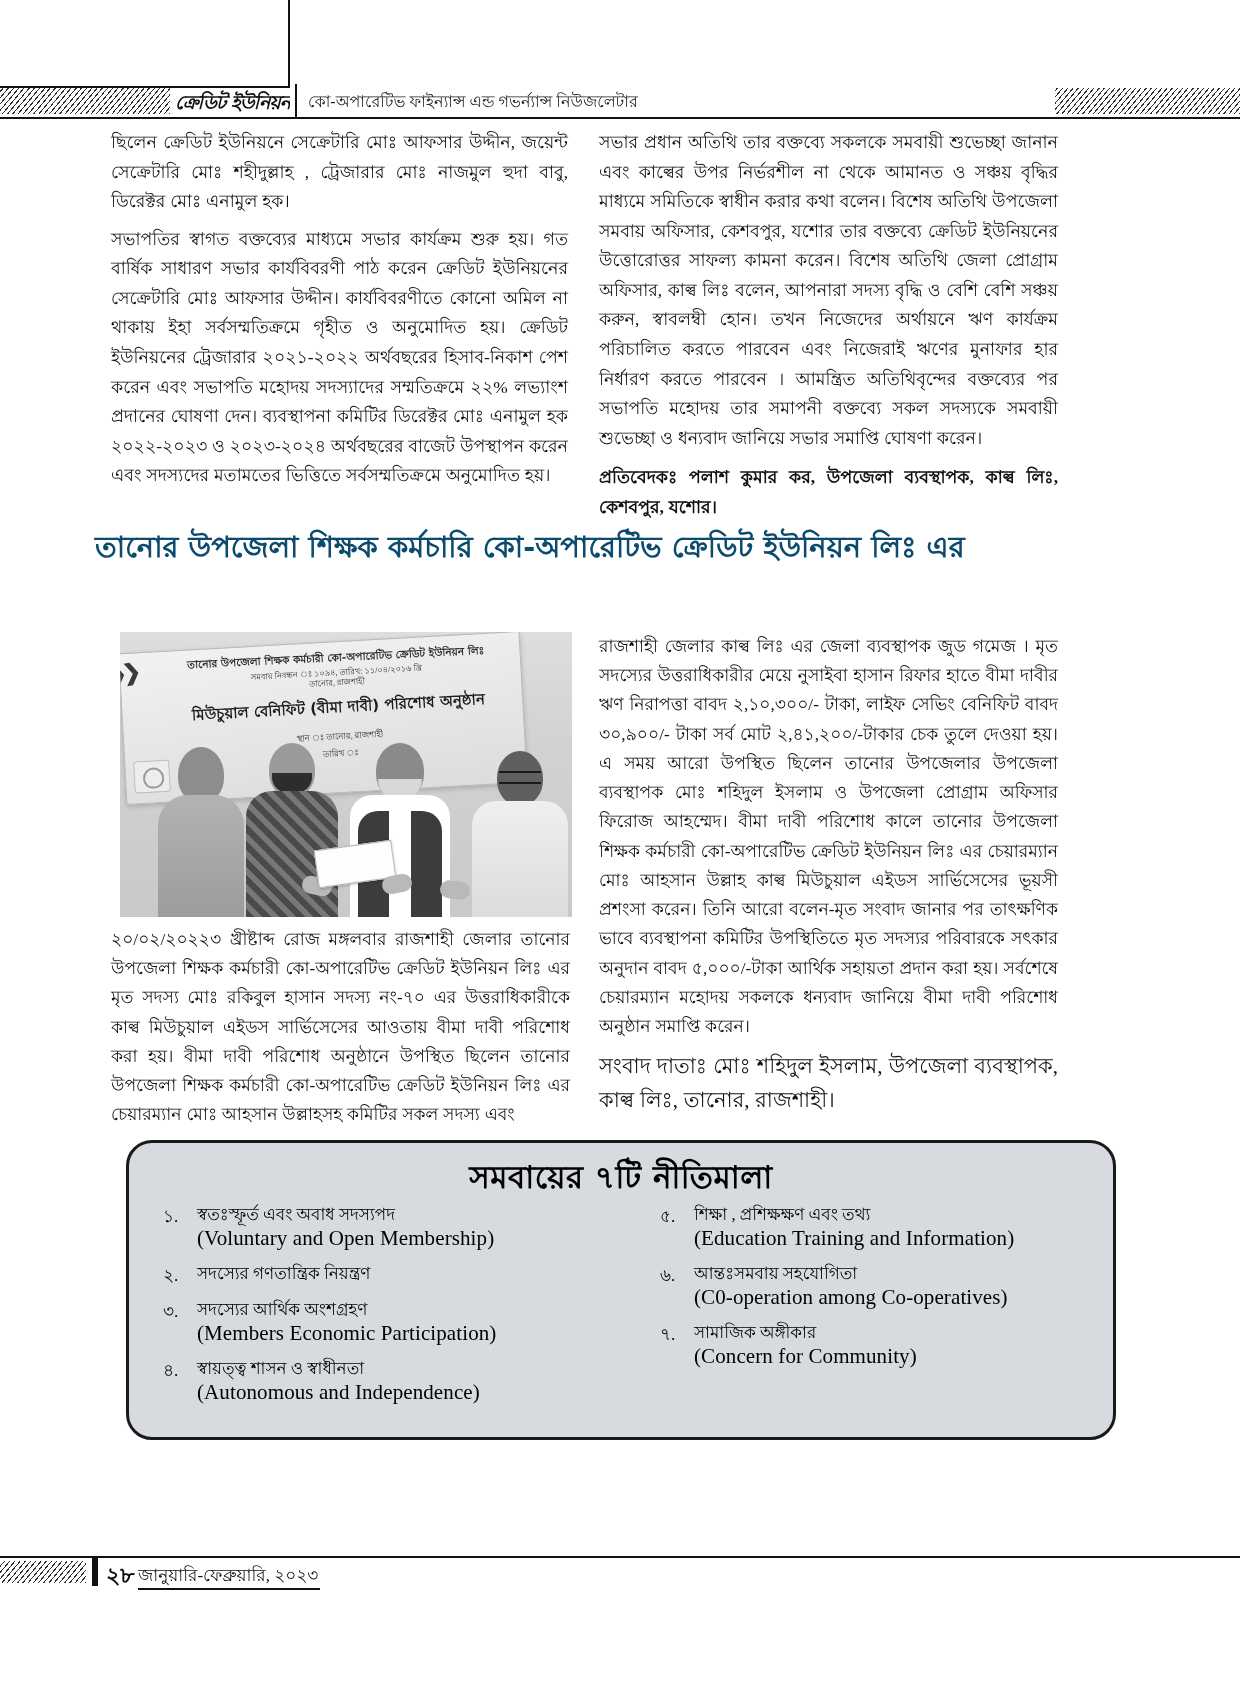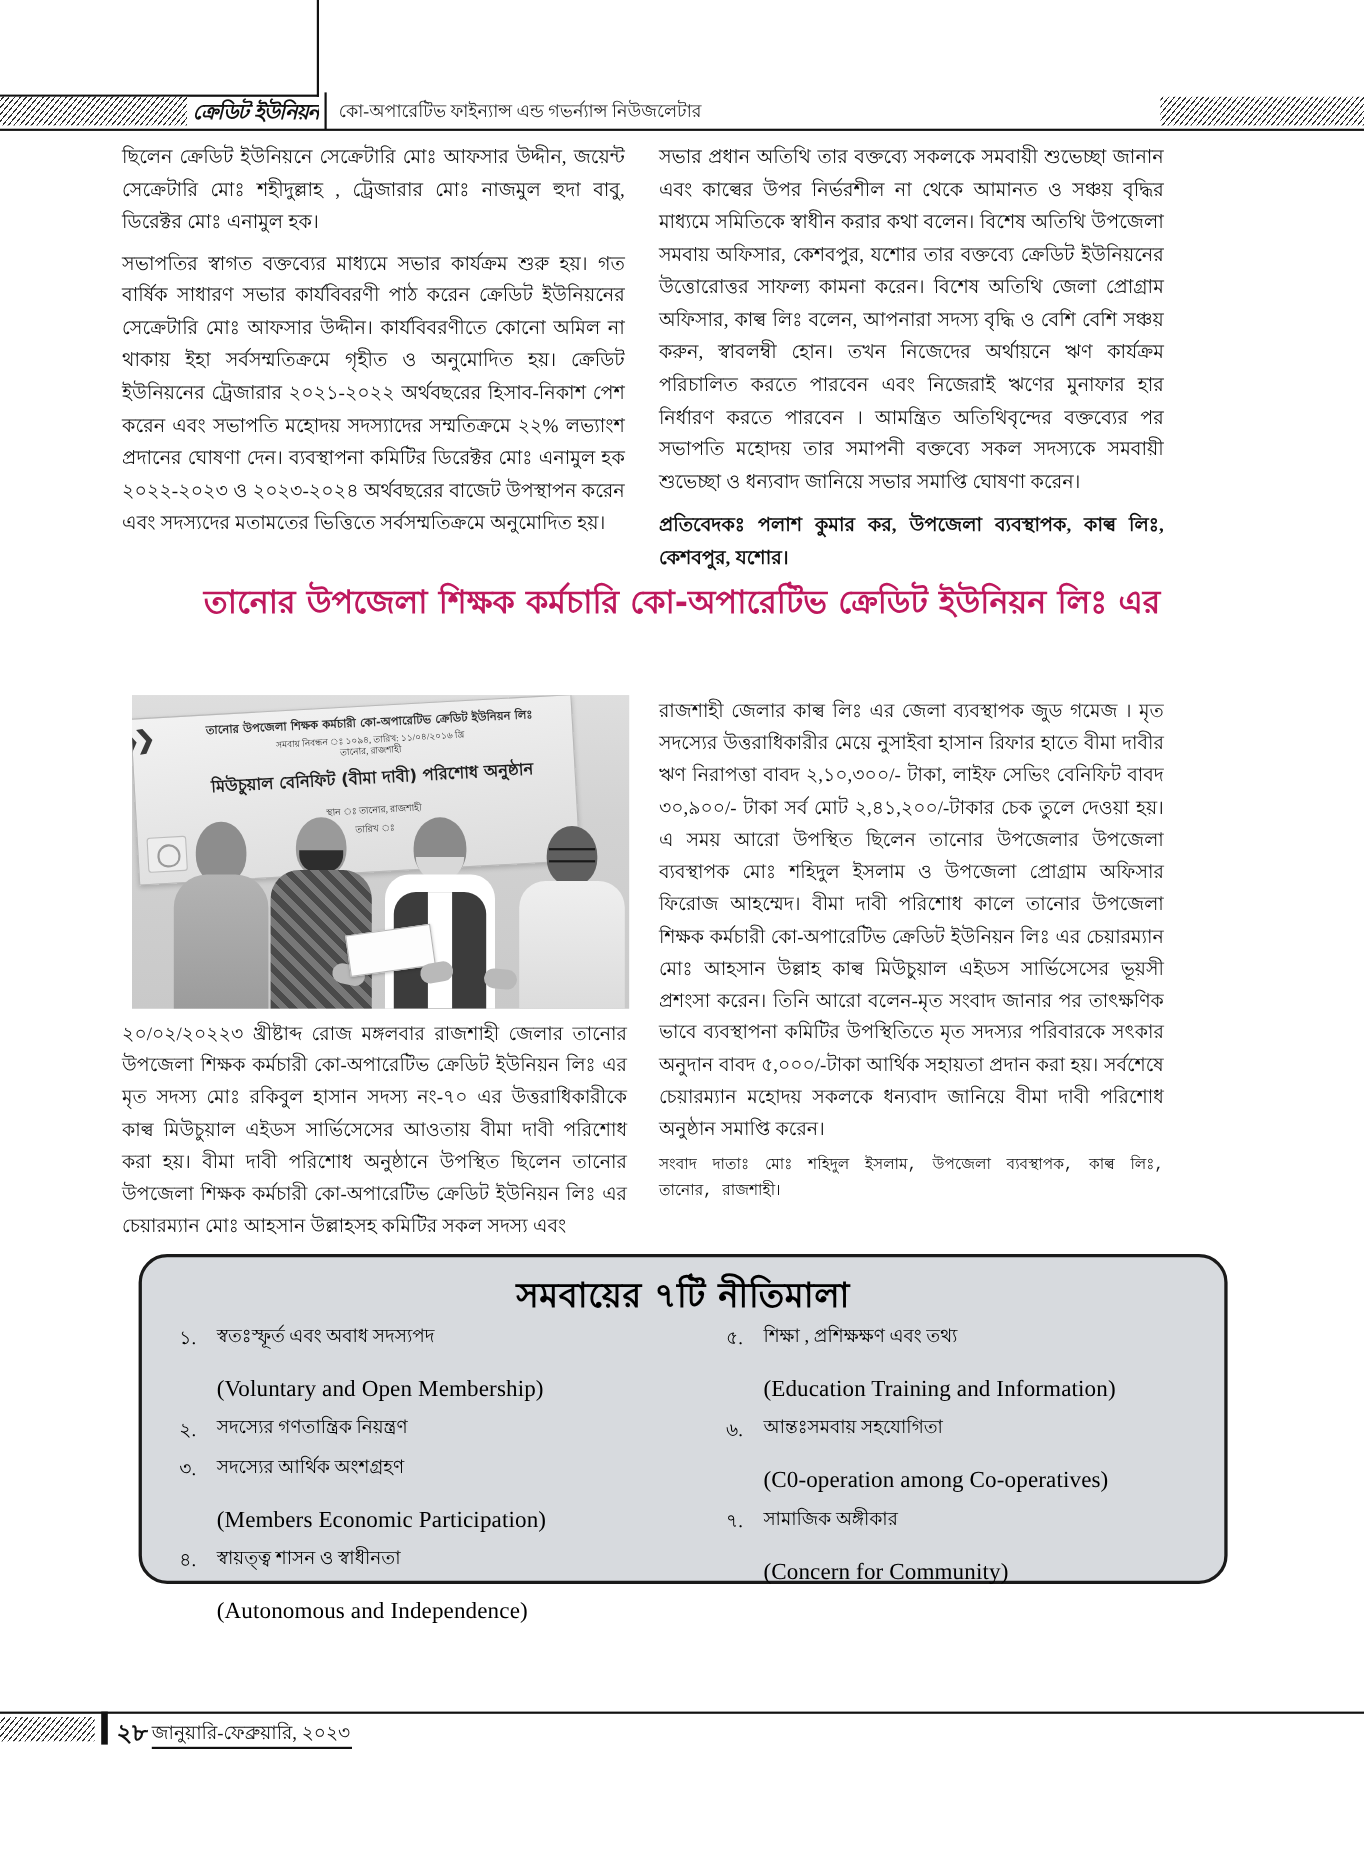--- a/index.html
+++ b/index.html
@@ -107,26 +107,25 @@
   .col p.bold-byline { font-weight: bold; margin-top: 10px; }
 
   #c1-left  { left: 100px; top: 128px; width: 468px; }
   #c1-right { left: 588px; top: 128px; width: 470px; }
 
   
   .headline {
     position: absolute;
     left: 95px; top: 527px;
     width: 1050px;
-    text-align: center;
     font-family: "DejaVu Sans", sans-serif;
     font-weight: bold;
     font-size: 29px;
     line-height: 1.42;
-    color: #be185d;
+    color: #0c4a6e;
   }
 
   
   .photo-wrap {
     position: absolute;
     left: 120px; top: 632px;
     width: 452px; height: 285px;
     overflow: hidden;
     background: #d9d9d9;
   }
@@ -285,21 +284,21 @@
     background: #b9b9b9;
     border-radius: 9px;
   }
   .hand.h1 { left: 182px; bottom: 22px; transform: rotate(12deg); }
   .hand.h2 { left: 262px; bottom: 24px; transform: rotate(-10deg); }
   .hand.h3 { left: 320px; bottom: 18px; transform: rotate(6deg); }
 
   
   #c2-left  { left: 100px; top: 925px;  width: 470px; font-size: 17.2px; }
   #c2-right { left: 588px; top: 632px;  width: 470px; font-size: 17.2px; }
-  .src-line { font-size: 14px; line-height: 1.62; margin-top: 10px; font-family: Liberation Mono, monospace; }
+  .src-line { font-size: 21px; line-height: 1.62; margin-top: 10px; }
 
   
   .panel {
     position: absolute;
     left: 126px; top: 1140px;
     width: 990px; height: 300px;
     background: #d7dade;
     border: 3px solid #1a1a1a;
     border-radius: 26px;
     box-sizing: border-box;
@@ -341,21 +340,20 @@
   .principle .bn {
     font-size: 16.8px;
     line-height: 1.25;
     display: block;
   }
   .principle .en {
     font-size: 21px;
     line-height: 1.2;
     display: block;
     letter-spacing: 0.1px;
-    margin-top: 24px;
   }
 
   
   .footer-rule-left {
     position: absolute;
     left: 0; top: 1556px;
     width: 1240px; height: 2px;
     background: #111;
   }
   .footer-hatch {

